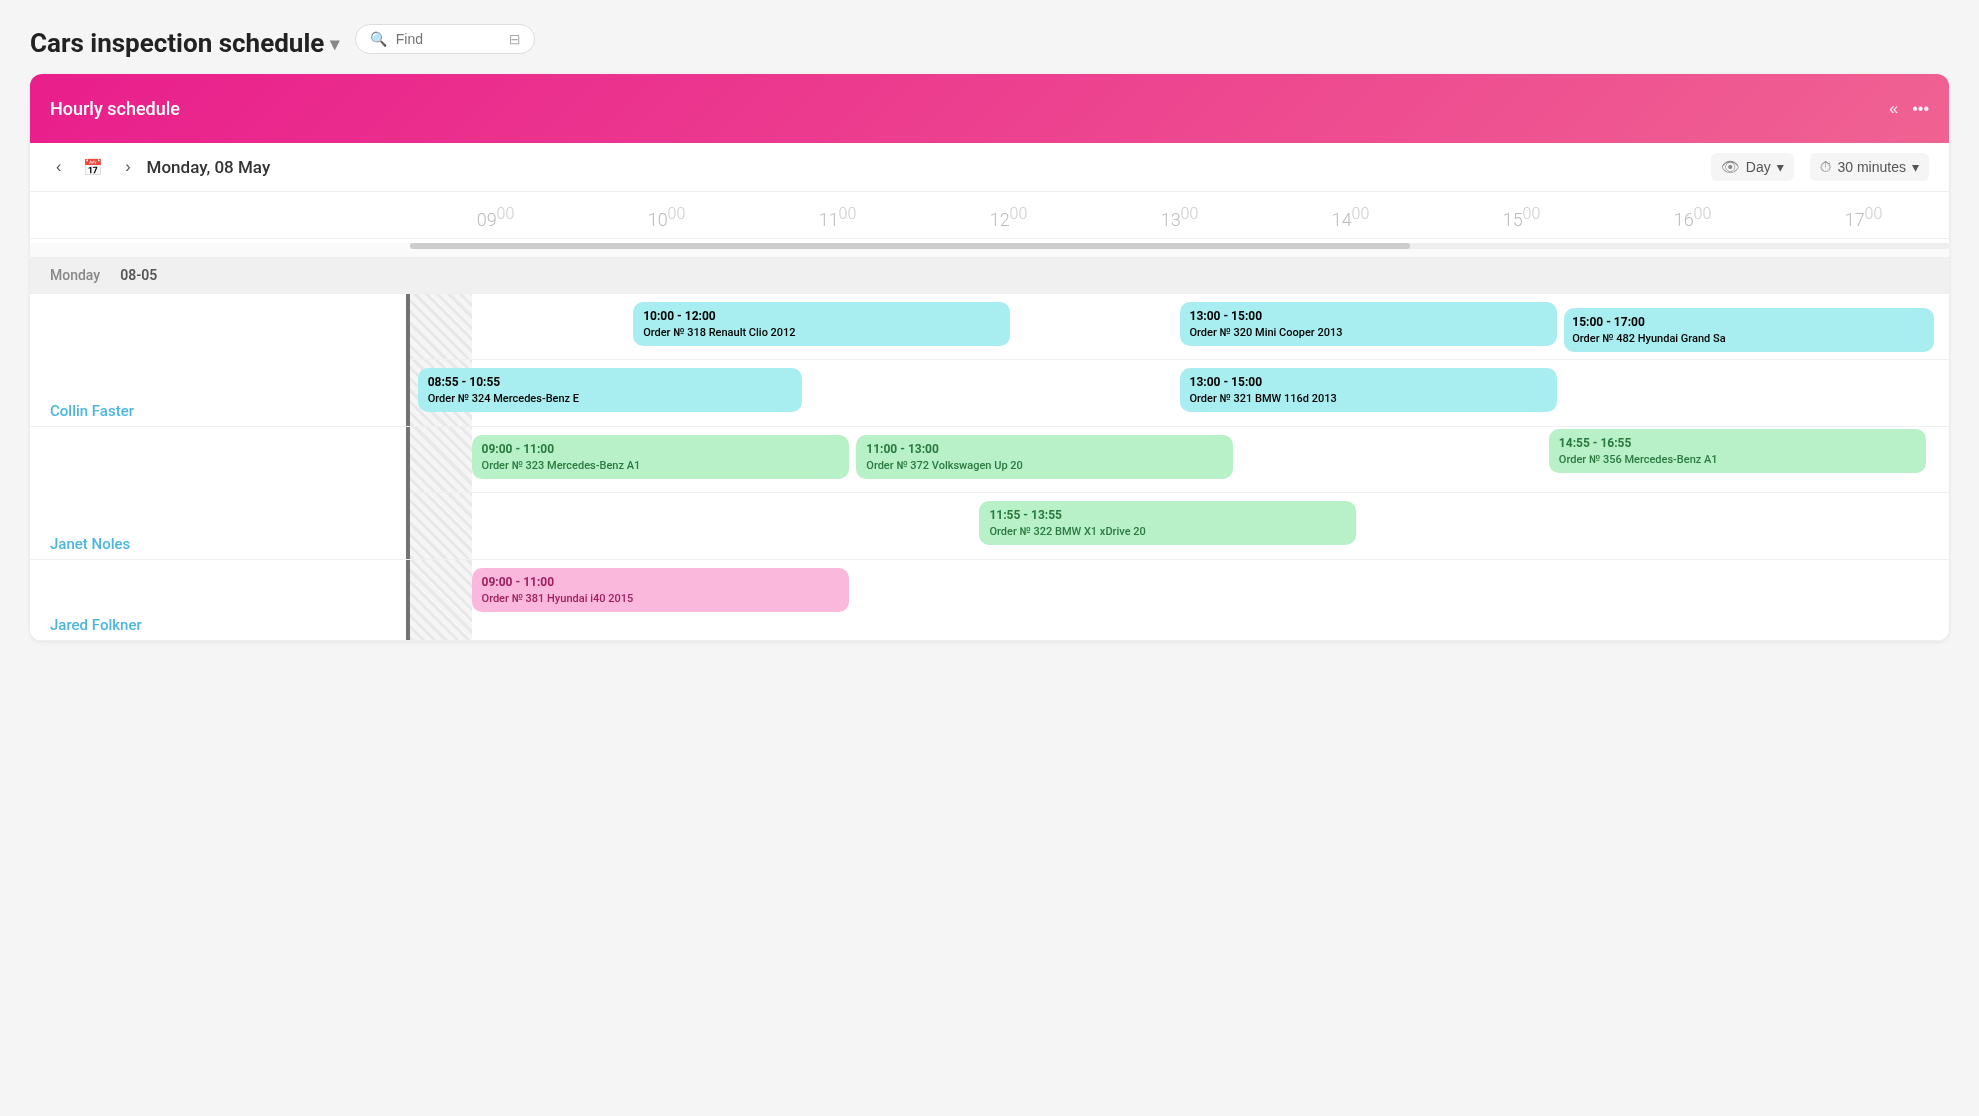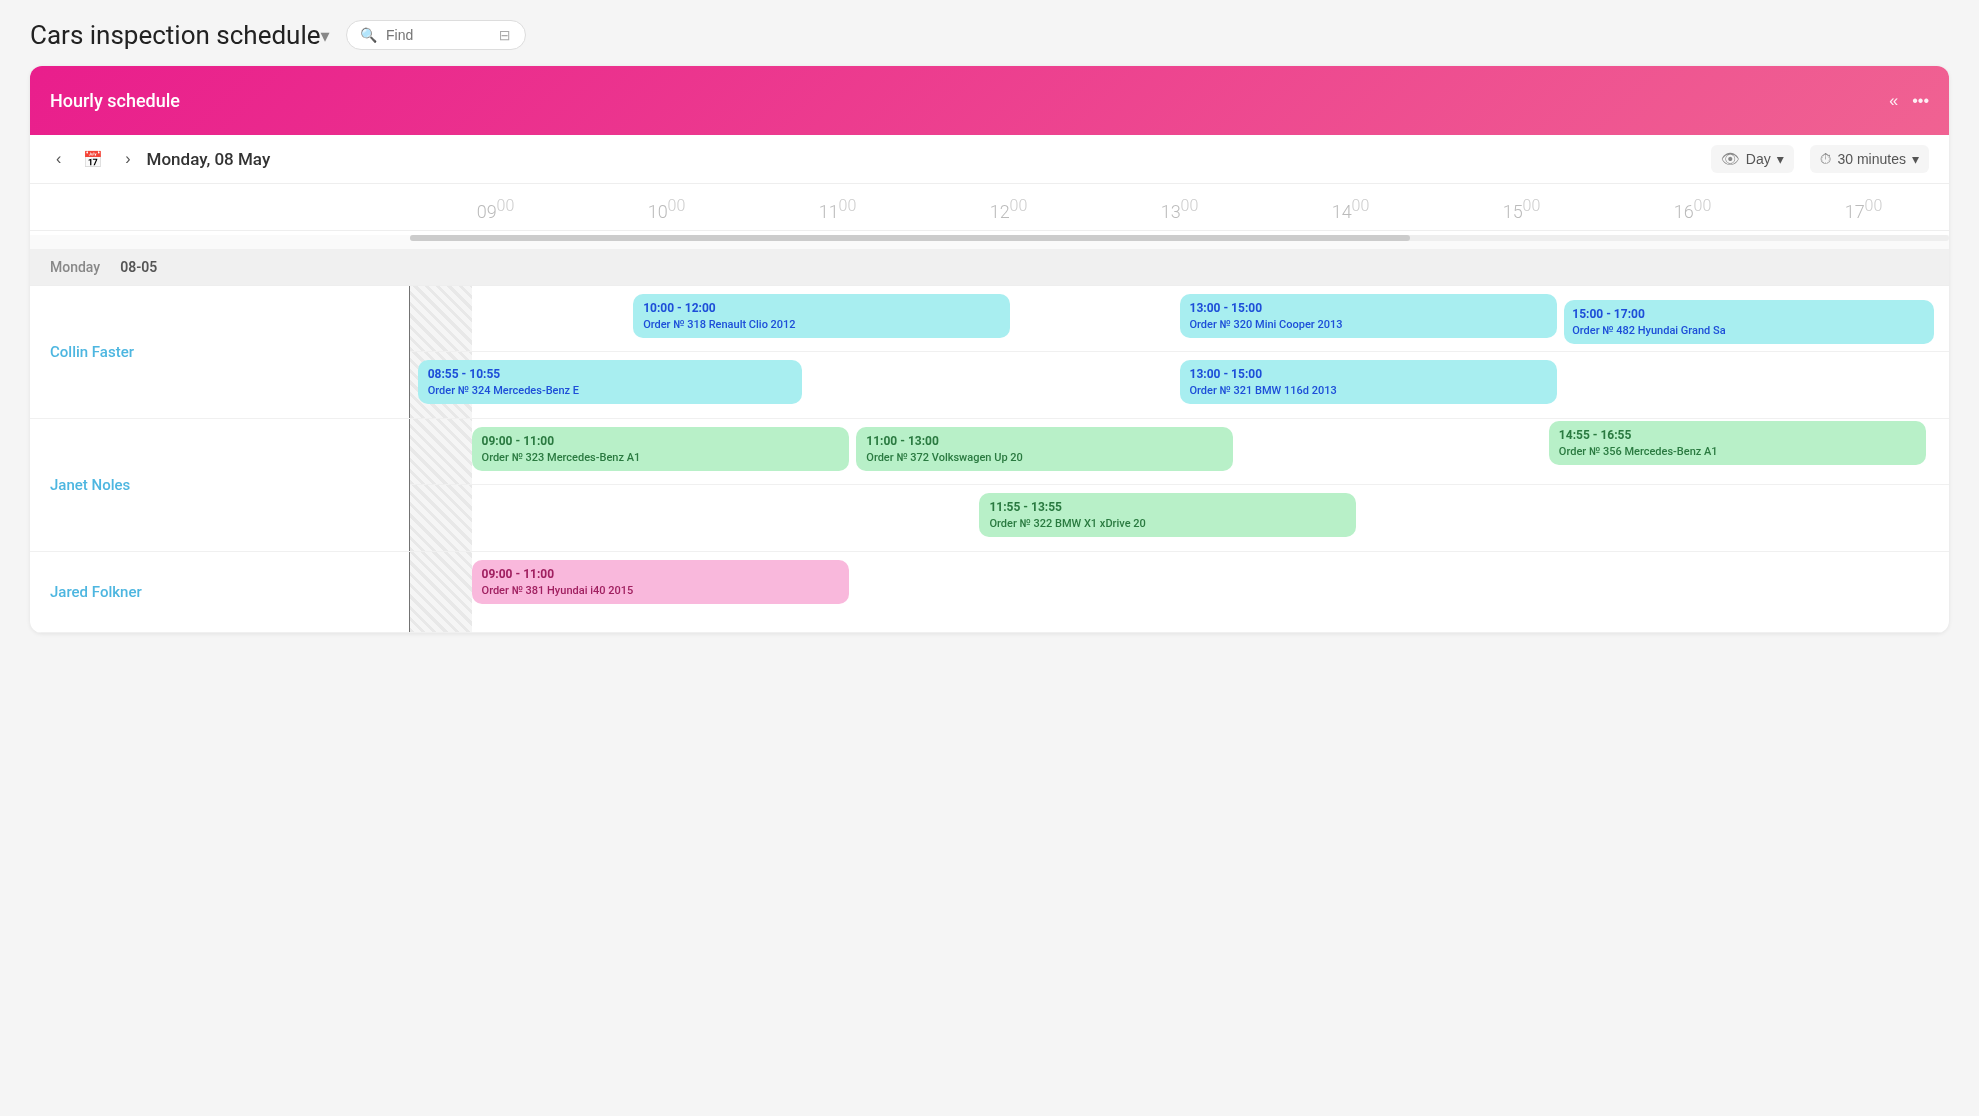--- a/index.html
+++ b/index.html
@@ -12,24 +12,26 @@
 
     
     .top-bar {
       display: flex;
       align-items: center;
       gap: 16px;
       margin-bottom: 16px;
     }
     .page-title {
       font-size: 26px;
-      font-weight: 400;
+      font-weight: 700;
       color: #222;
       display: flex;
       align-items: center;
+      gap: 6px;
+      margin-top: 8px;
     }
     .page-title .chevron-icon {
       color: #888;
       font-size: 18px;
     }
     .search-box {
       display: flex;
       align-items: center;
       background: #fff;
       border: 1px solid #ddd;
@@ -223,21 +225,21 @@
       padding: 6px 10px;
       font-size: 12px;
       font-weight: 500;
       line-height: 1.4;
       z-index: 1;
       cursor: pointer;
       top: 8px;
     }
     .event.cyan {
       background: #a8eef0;
-      color: #1d4ed8;
+      color: #000000;
       border-radius: 10px;
     }
     .event.green {
       background: #b8f0c8;
       color: #2a7a40;
     }
     .event.pink {
       background: #f9b8dc;
       color: #a02060;
     }
@@ -250,24 +252,24 @@
       font-size: 11px;
     }
 
     .combined-row {
       display: flex;
       border-bottom: 1px solid #f0f0f0;
     }
     .combined-person-label {
       width: 380px;
       min-width: 380px;
-      border-right: 1px solid #737373;
-      display: flex;
-      align-items: center;
-      padding: 16px 20px;
+      border-right: 4px solid #737373;
+      display: flex;
+      align-items: flex-end;
+      padding: 6px 20px;
       font-size: 15px;
       font-weight: 500;
       color: #4db6e0;
     }
     .combined-timelines {
       flex: 1;
       display: flex;
       flex-direction: column;
     }
     .sub-row {

